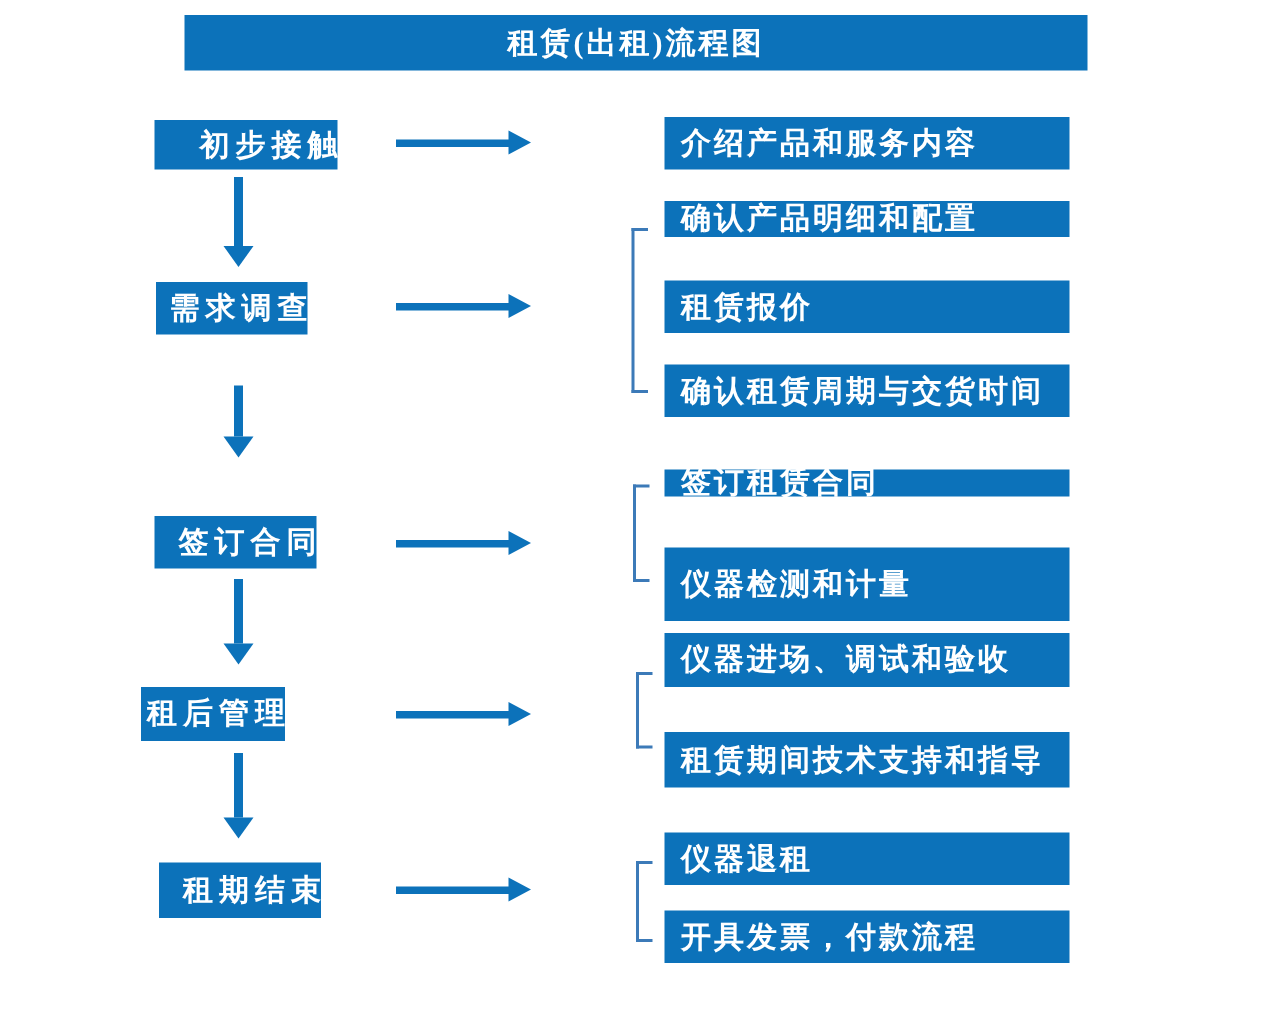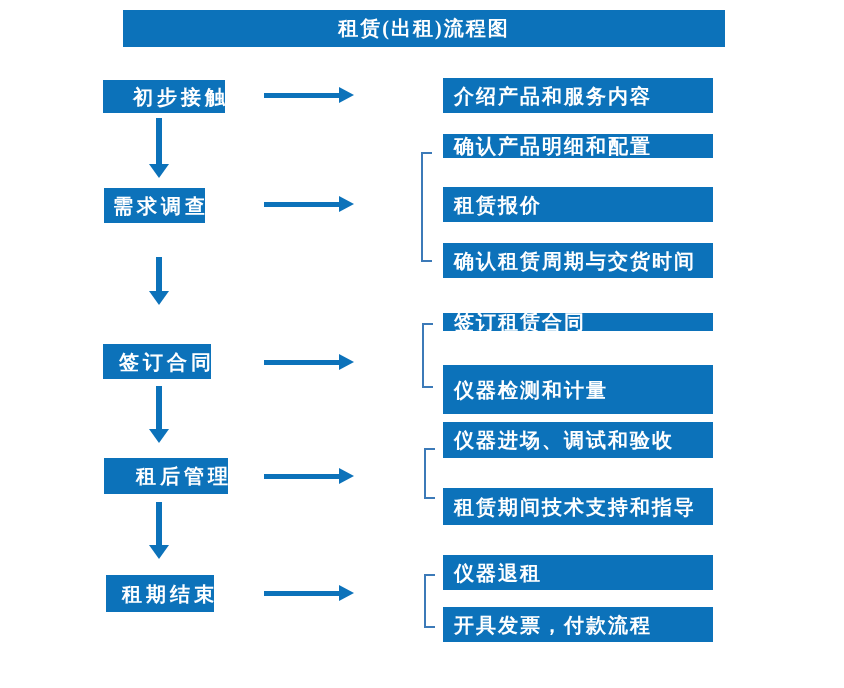--- a/index.html
+++ b/index.html
@@ -76,21 +76,21 @@
 
   <div class="box step" style="left:103px;top:80px;width:122px;height:33px">
     <span>初步接触</span>
   </div>
   <div class="box step" style="left:104px;top:188px;width:101px;height:35px">
     <span>需求调查</span>
   </div>
   <div class="box step" style="left:103px;top:344px;width:108px;height:35px">
     <span>签订合同</span>
   </div>
-  <div class="box step" style="left:104px;top:458px;width:124px;height:36px">
+  <div class="box step" style="left:94px;top:458px;width:96px;height:36px">
     <span>租后管理</span>
   </div>
   <div class="box step" style="left:106px;top:575px;width:108px;height:37px">
     <span>租期结束</span>
   </div>
 
   <div class="v-arrow" style="left:149px;top:118px;height:60px"></div>
   <div class="v-arrow" style="left:149px;top:257px;height:48px"></div>
   <div class="v-arrow" style="left:149px;top:386px;height:57px"></div>
   <div class="v-arrow" style="left:149px;top:502px;height:57px"></div>

